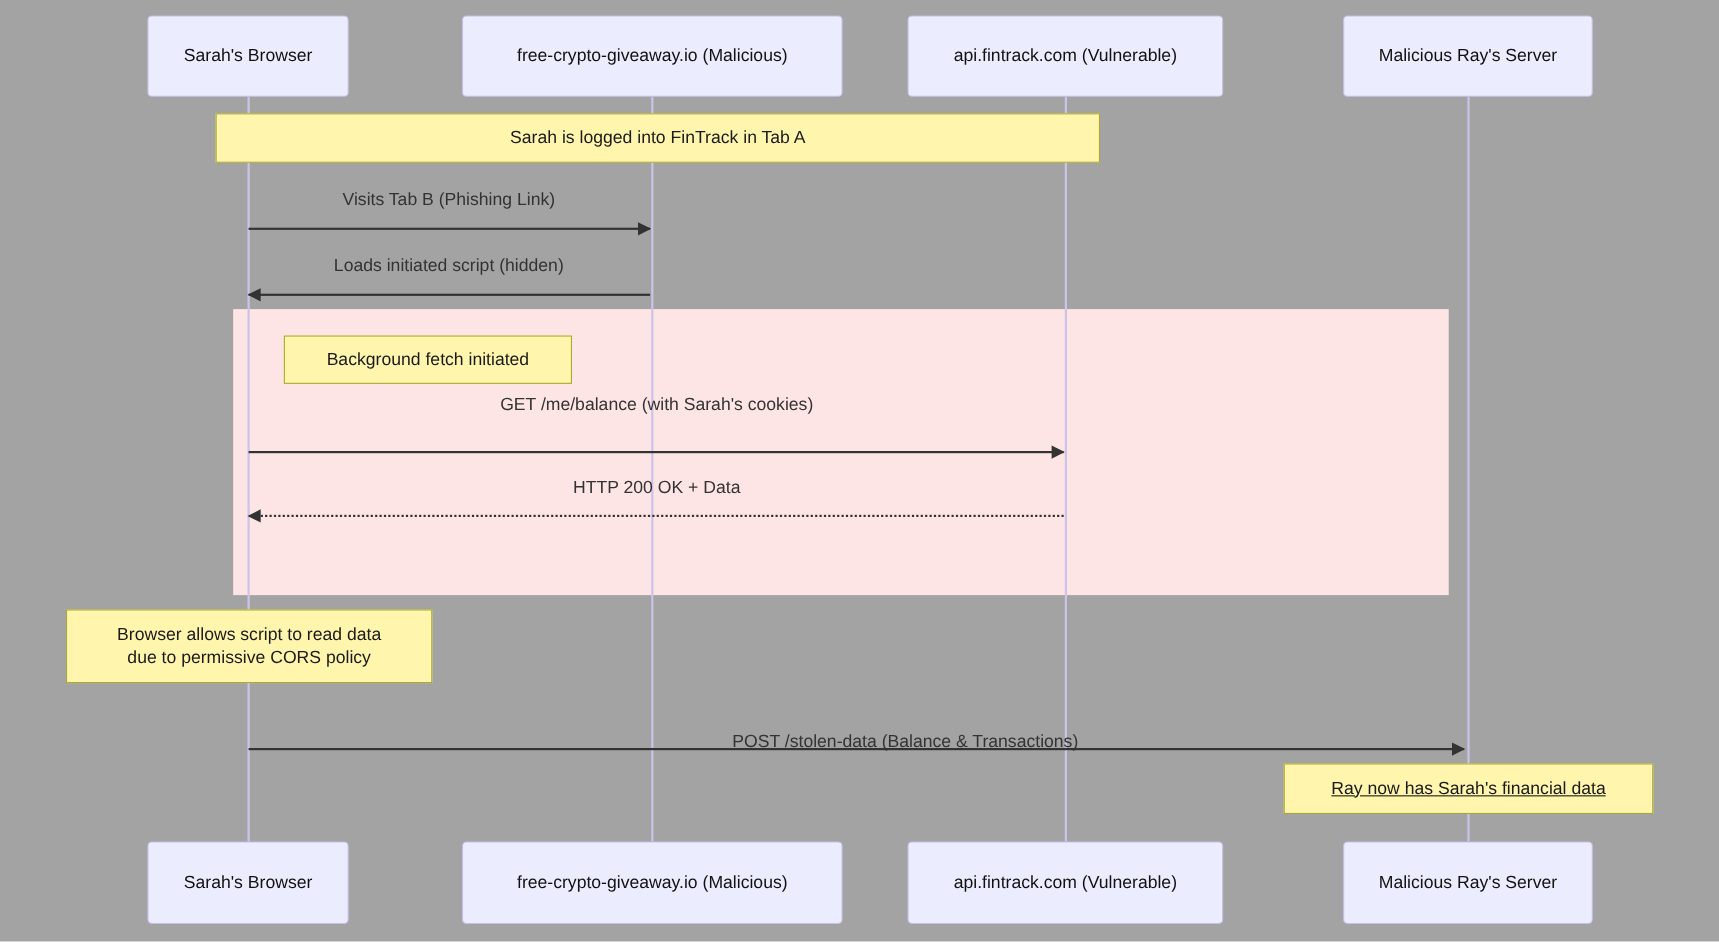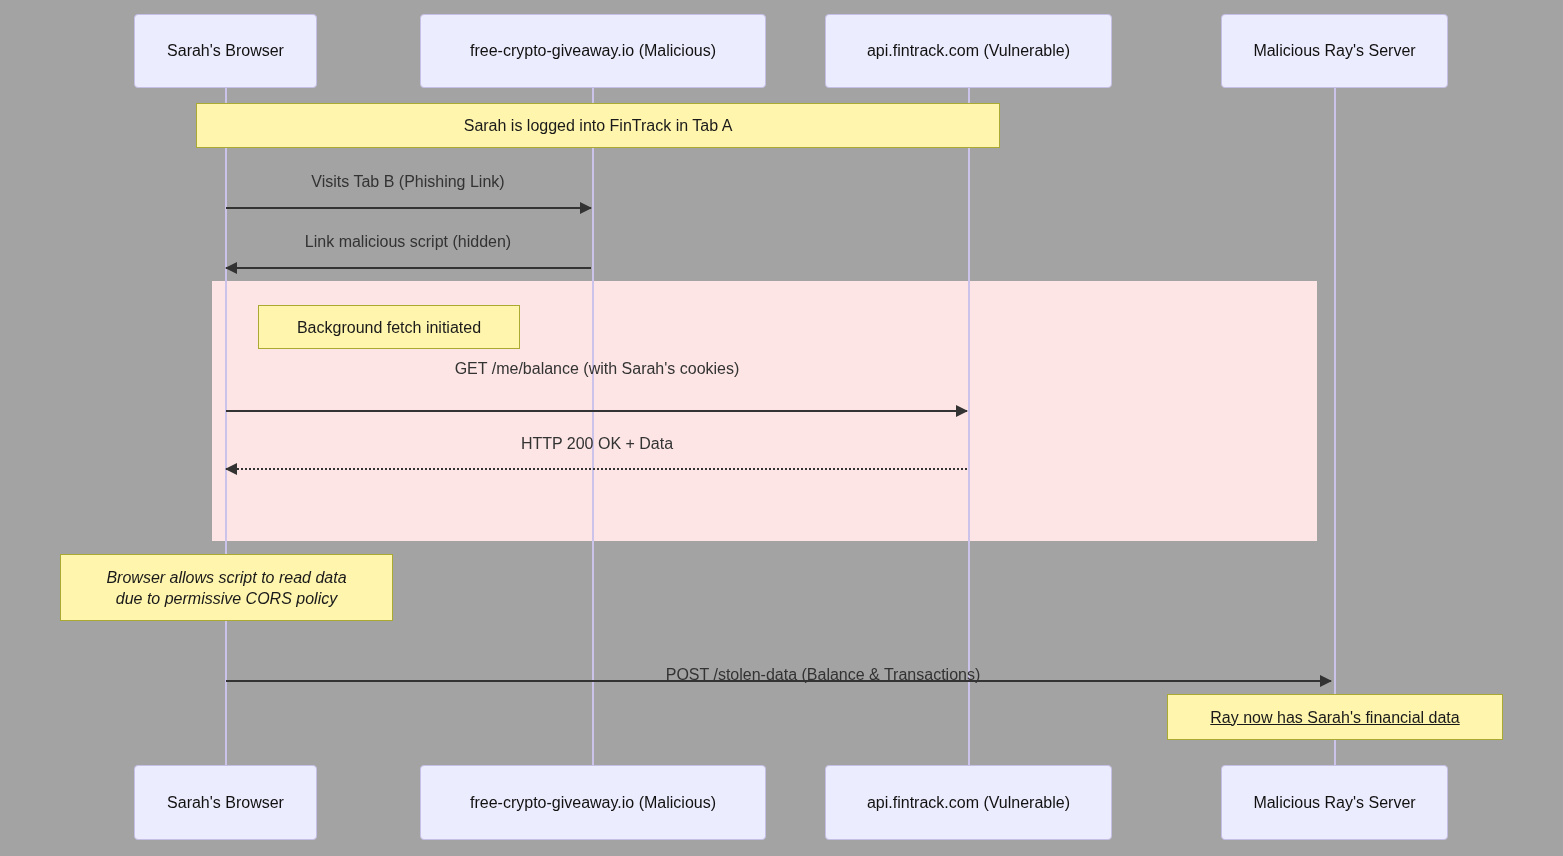--- a/index.html
+++ b/index.html
@@ -128,41 +128,41 @@
 
   <div class="note" style="left:196px; top:103px; width:804px; height:45px;">
     <span>Sarah is logged into FinTrack in Tab A</span>
   </div>
 
   <div class="msg-label" style="left:408px; top:173px;">Visits Tab B (Phishing Link)</div>
   <div class="msg-line to-right" style="left:226px; top:207px; width:365px;">
       <span class="head"></span>
     </div>
 
-  <div class="msg-label" style="left:408px; top:233px;">Link malicious script (hidden)</div>
+  <div class="msg-label" style="left:408px; top:233px;">Loads initiated script (hidden)</div>
   <div class="msg-line to-left" style="left:226px; top:267px; width:365px;">
       <span class="head"></span>
     </div>
 
   <div class="note" style="left:258px; top:305px; width:262px; height:44px;">
     <span>Background fetch initiated</span>
   </div>
 
   <div class="msg-label" style="left:597px; top:360px;">GET /me/balance (with Sarah's cookies)</div>
   <div class="msg-line to-right" style="left:226px; top:410px; width:741px;">
       <span class="head"></span>
     </div>
 
   <div class="msg-label" style="left:597px; top:435px;">HTTP 200 OK + Data</div>
   <div class="msg-line to-left dotted" style="left:226px; top:468px; width:741px;">
       <span class="head"></span>
     </div>
 
 
-  <div class="note" style="left:60px; top:554px; width:333px; height:67px;font-style:italic;">
+  <div class="note" style="left:60px; top:554px; width:333px; height:67px;">
     <span>Browser allows script to read data</span>
     <span>due to permissive CORS policy</span>
   </div>
 
   <div class="msg-label" style="left:823px; top:647px;margin-top:19px;">POST /stolen-data (Balance &amp; Transactions)</div>
   <div class="msg-line to-right" style="left:226px; top:680px; width:1105px;">
       <span class="head"></span>
     </div>
 
   <div class="note" style="left:1167px; top:694px; width:336px; height:46px;text-decoration:underline;">

